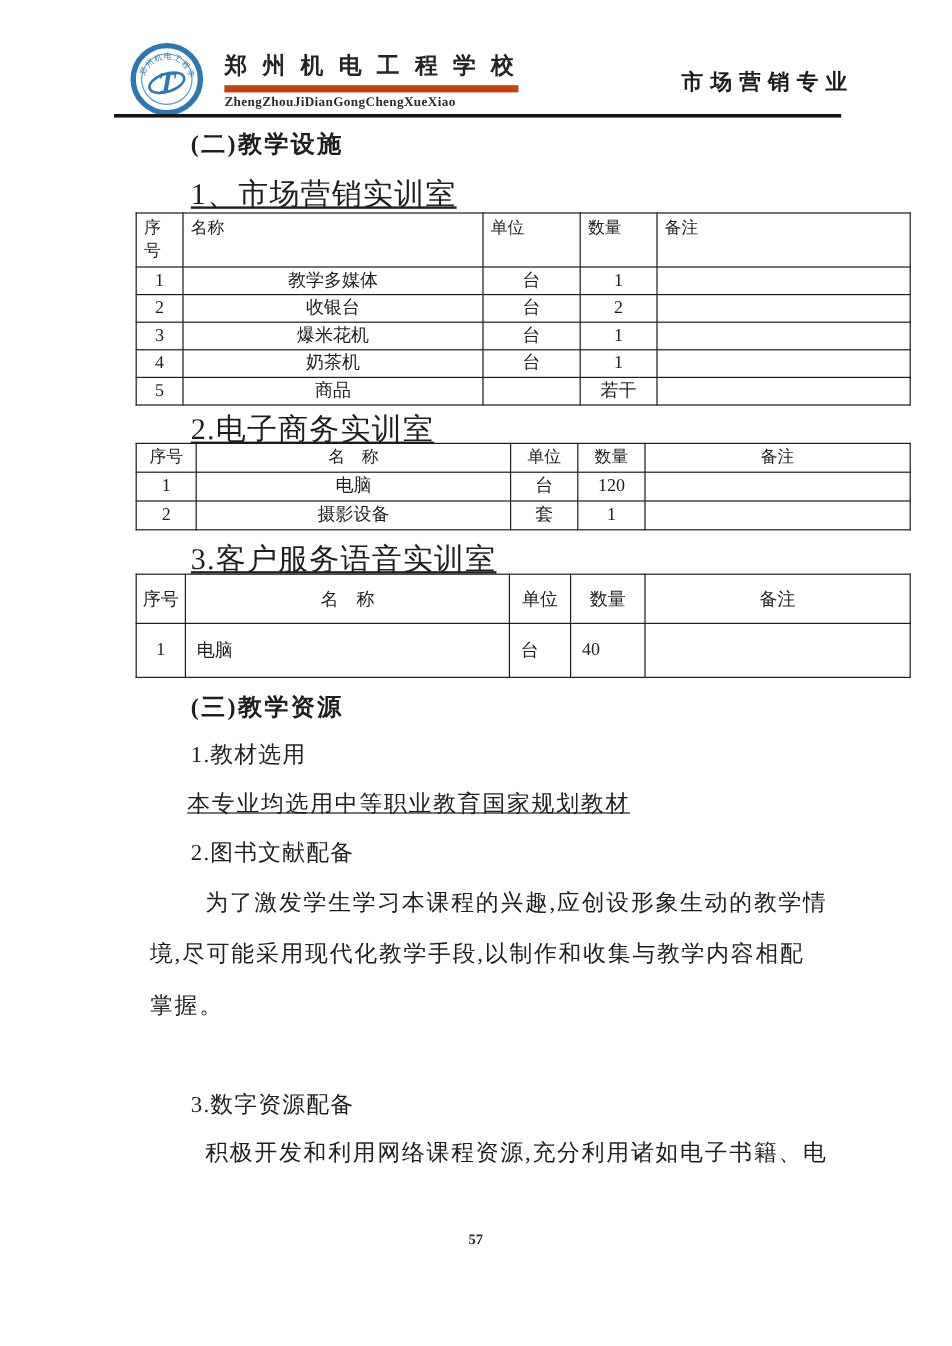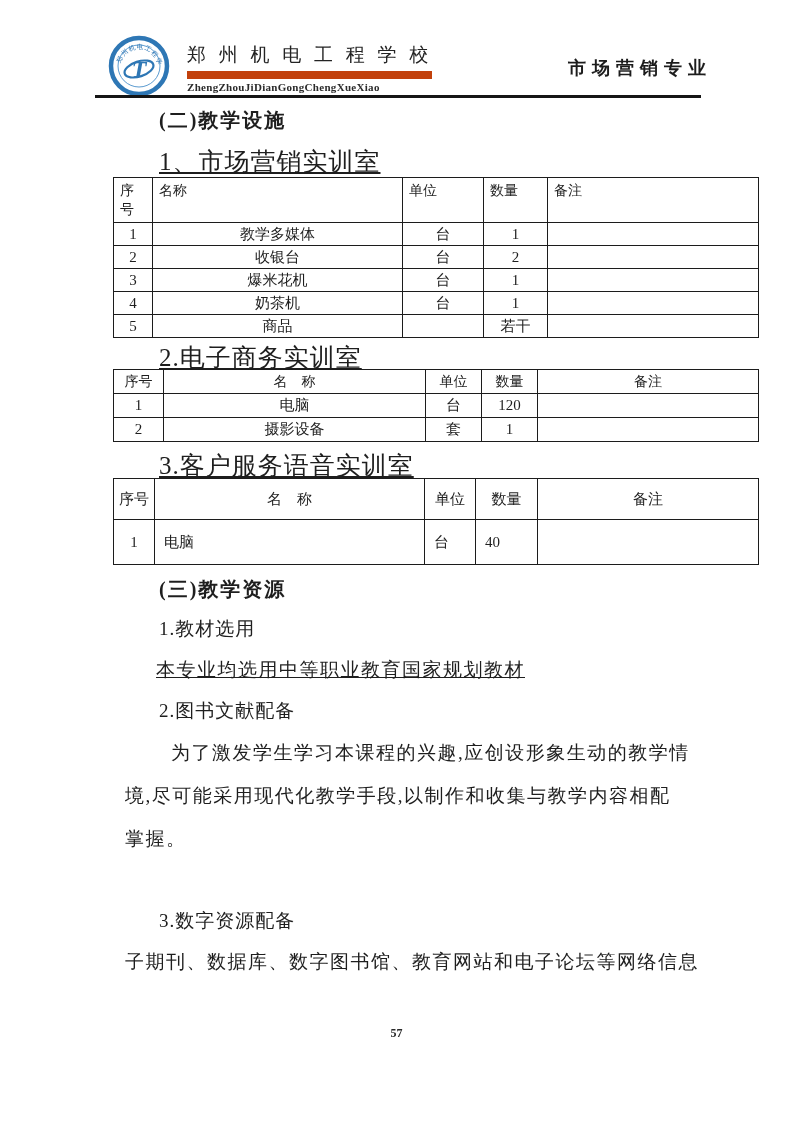--- a/index.html
+++ b/index.html
@@ -7,22 +7,22 @@
     width:793px;height:1122px;background:#ffffff;position:relative;
     font-family:"Liberation Serif","DejaVu Serif",serif;
     color:#1e1e1e;overflow:hidden;
   }
   .abs{position:absolute;}
 
   
   .logo-svg{position:absolute;left:108px;top:35px;width:62px;height:62px;}
   .school-block{position:absolute;left:187px;top:42px;}
   .school-cn{
-    font-size:19px;font-weight:normal;letter-spacing:4px;color:#232323;
-    padding-bottom:3px;border-bottom:8px solid #c2410c;white-space:nowrap;
+    font-size:19px;font-weight:bold;letter-spacing:4px;color:#232323;
+    padding-bottom:3px;border-bottom:6px solid #c2410c;white-space:nowrap;
   }
   .school-py{font-size:11px;font-weight:bold;letter-spacing:0.3px;color:#2b2b2b;margin-top:2px;}
   .major{position:absolute;left:568px;top:56px;font-size:18px;font-weight:bold;letter-spacing:6px;color:#1c1c1c;white-space:nowrap;}
   .header-rule{position:absolute;left:95px;top:95px;width:606px;height:3px;background:#151515;}
 
   
   .h2{font-size:20px;font-weight:bold;letter-spacing:2px;white-space:nowrap;}
   .h-facilities{left:159px;top:107px;}
   .h-resources{left:159px;top:576px;}
   .tbl-title{font-size:25px;letter-spacing:1px;white-space:nowrap;text-decoration:underline;}
@@ -214,17 +214,17 @@
 
   <div class="abs res-item" style="left:159px;top:698px;">2.图书文献配备</div>
   <div class="abs para p2">
       <div class="pline first">为了激发学生学习本课程的兴趣,应创设形象生动的教学情</div>
       <div class="pline">境,尽可能采用现代化教学手段,以制作和收集与教学内容相配</div>
       <div class="pline">掌握。</div>
     </div>
 
   <div class="abs res-item" style="left:159px;top:908px;">3.数字资源配备</div>
   <div class="abs para p3">
-      <div class="pline">子期刊、数据库、数字图书馆、教育网站和电子论坛等网络信息</div>
+      <div class="pline first">积极开发和利用网络课程资源,充分利用诸如电子书籍、电</div>
     </div>
 
   <div class="page-num">57</div>
 </div>
 
 </body></html>

